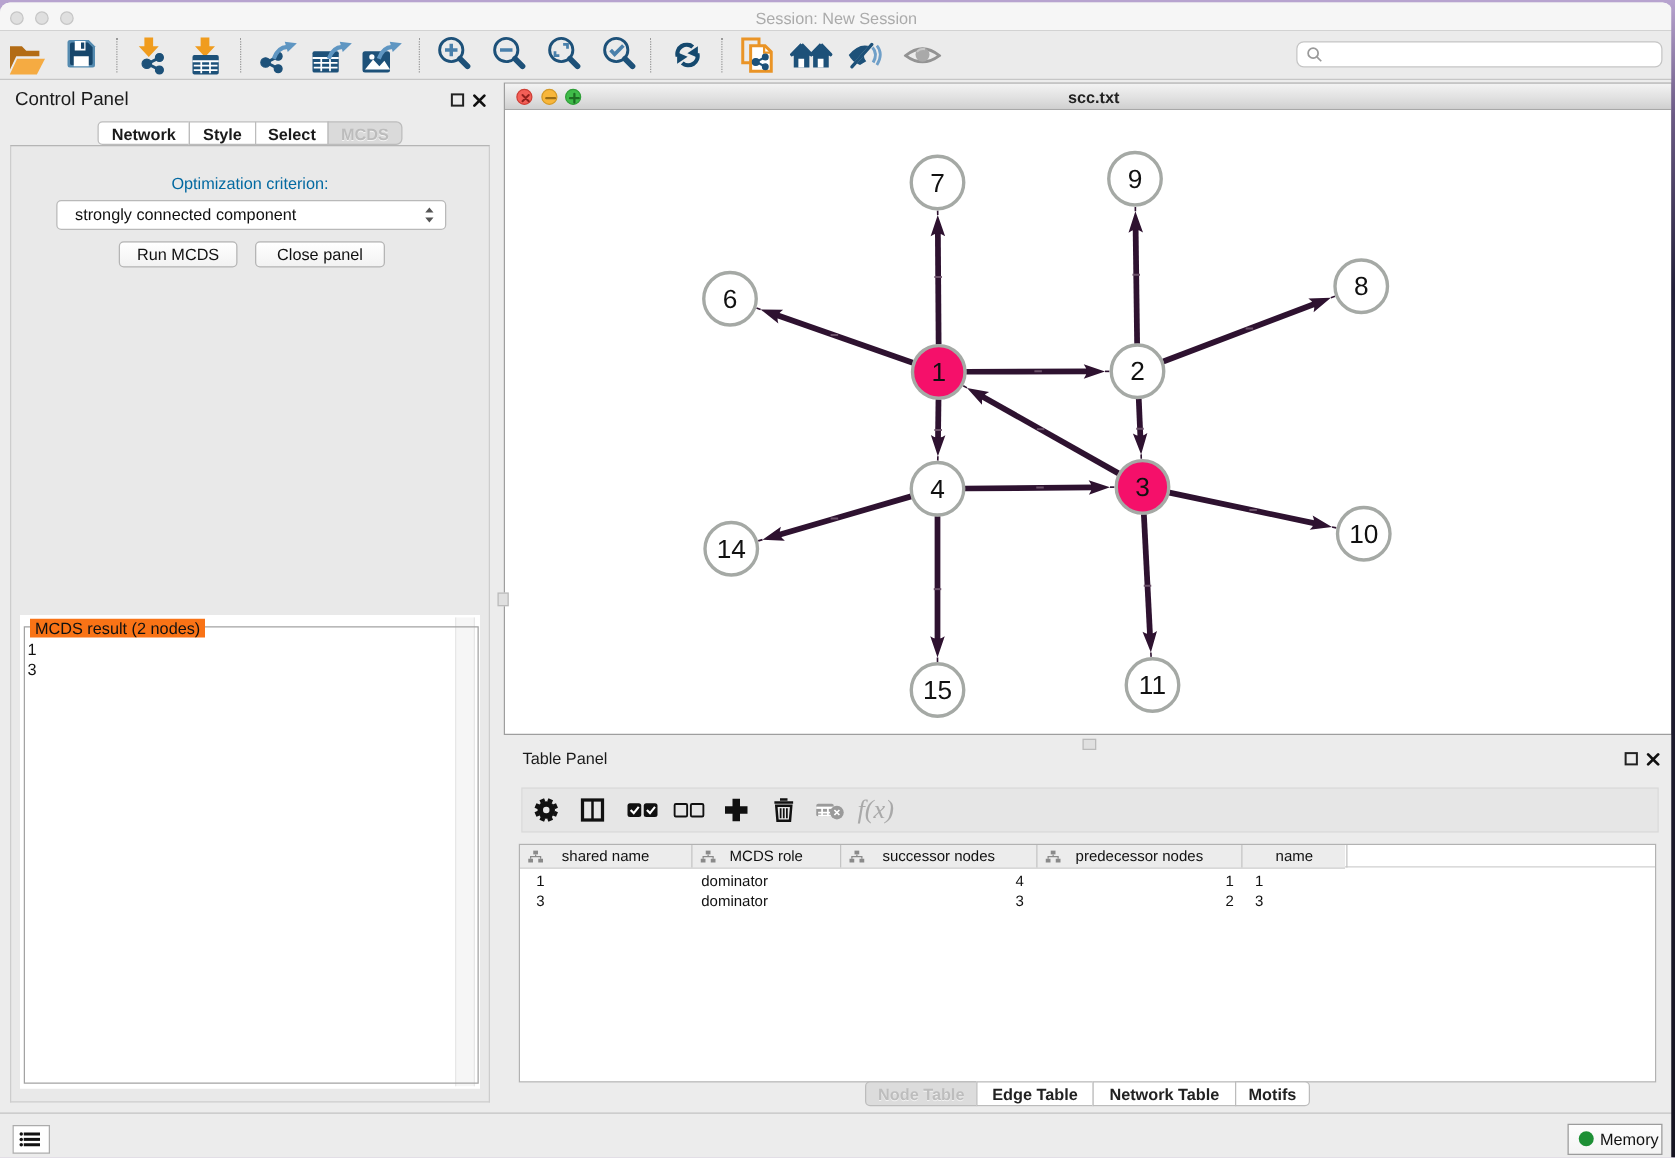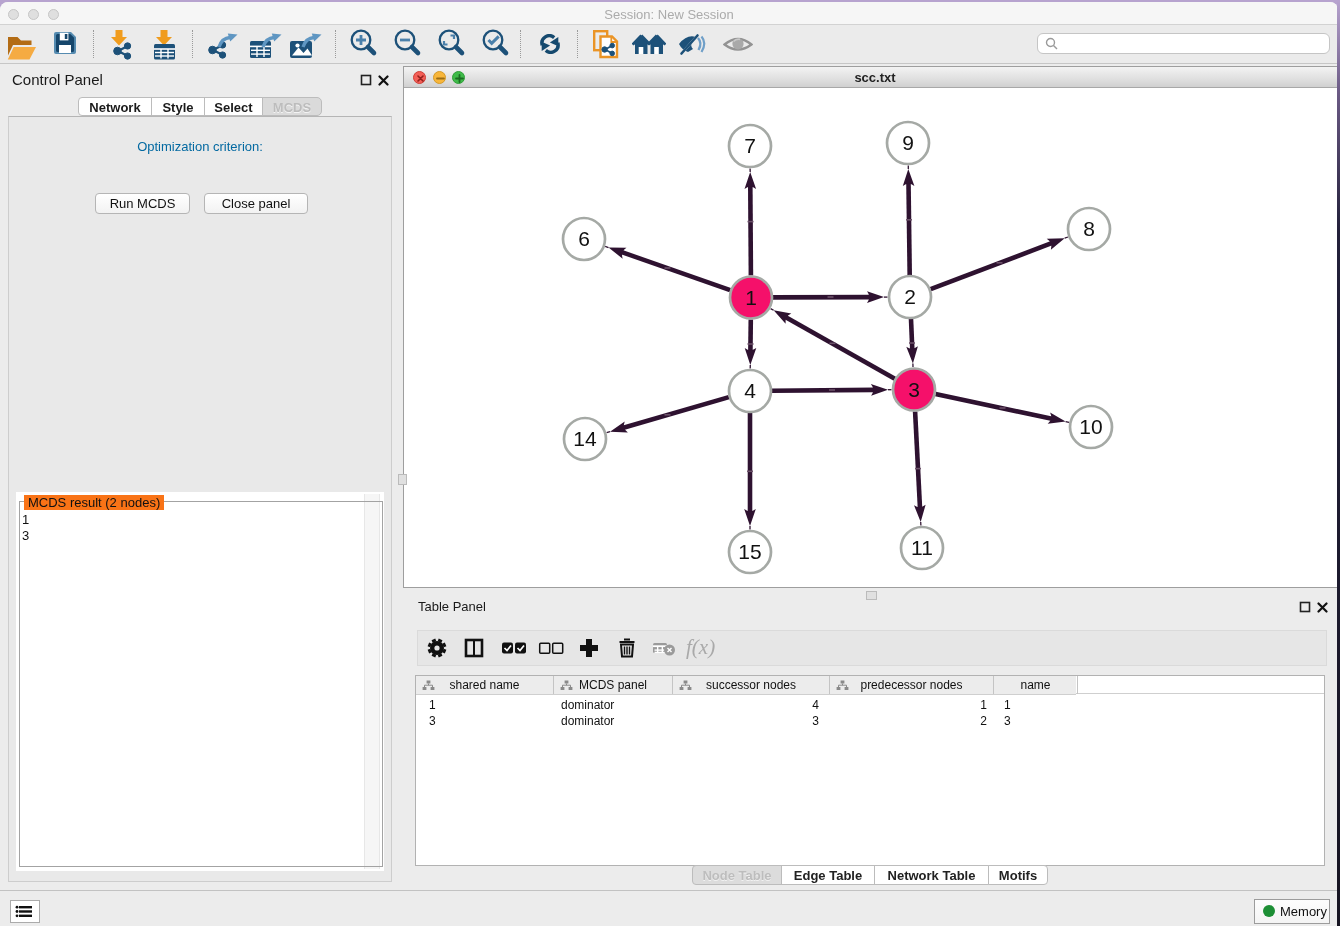--- a/index.html
+++ b/index.html
@@ -217,20 +217,26 @@
     </svg>
 
   <div id="cp-tabs" class="abs">
     <div class="tab" style="left:0px;width:74px;border-radius:4px 0 0 4px;">Network</div>
     <div class="tab" style="left:73px;width:54px;">Style</div>
     <div class="tab" style="left:126px;width:59px;">Select</div>
     <div class="tab sel" style="left:184px;width:60px;">MCDS</div>
   </div>
   <div id="cp-box" class="abs">
     <div id="opt-label" class="abs">Optimization criterion:</div>
+    <div id="opt-select" class="abs">
+        <span>strongly connected component</span>
+      <svg style="position:absolute;right:8px;top:3px" width="9" height="16" viewBox="0 0 9 16">
+          <path d="M1.2 6 L4.5 2 L7.8 6 Z M1.2 10 L4.5 14 L7.8 10 Z" fill="#555"></path>
+        </svg>
+    </div>
     <div class="btn" style="left:86px;top:76px;width:95px;">Run MCDS</div>
     <div class="btn" style="left:195px;top:76px;width:104px;">Close panel</div>
     <div id="fs-panel" class="abs">
       <div id="fs-scroll"></div>
       <div id="fieldset">
           <div id="legend">MCDS result (2 nodes)</div>
         </div>
       <div id="fs-text">1<br>3</div>
     </div>
   </div>
@@ -410,21 +416,21 @@
         </div>
 <div class="hc" style="left:138px;width:119px;">
           <svg class="hico" width="13" height="11" viewBox="0 0 13 11">
             <g fill="#8a8a8a">
               <rect x="4.6" y="0.5" width="3.8" height="3"></rect>
               <rect x="0.6" y="7" width="3.8" height="3"></rect>
               <rect x="8.6" y="7" width="3.8" height="3"></rect>
             </g>
             <path d="M6.5 3.5 V5.2 M2.5 7 V5.2 H10.5 V7" stroke="#8a8a8a" stroke-width="1" fill="none"></path>
           </svg>
-          <span>MCDS panel</span>
+          <span>MCDS role</span>
         </div>
 <div class="hc" style="left:257px;width:157px;">
           <svg class="hico" width="13" height="11" viewBox="0 0 13 11">
             <g fill="#8a8a8a">
               <rect x="4.6" y="0.5" width="3.8" height="3"></rect>
               <rect x="0.6" y="7" width="3.8" height="3"></rect>
               <rect x="8.6" y="7" width="3.8" height="3"></rect>
             </g>
             <path d="M6.5 3.5 V5.2 M2.5 7 V5.2 H10.5 V7" stroke="#8a8a8a" stroke-width="1" fill="none"></path>
           </svg>

